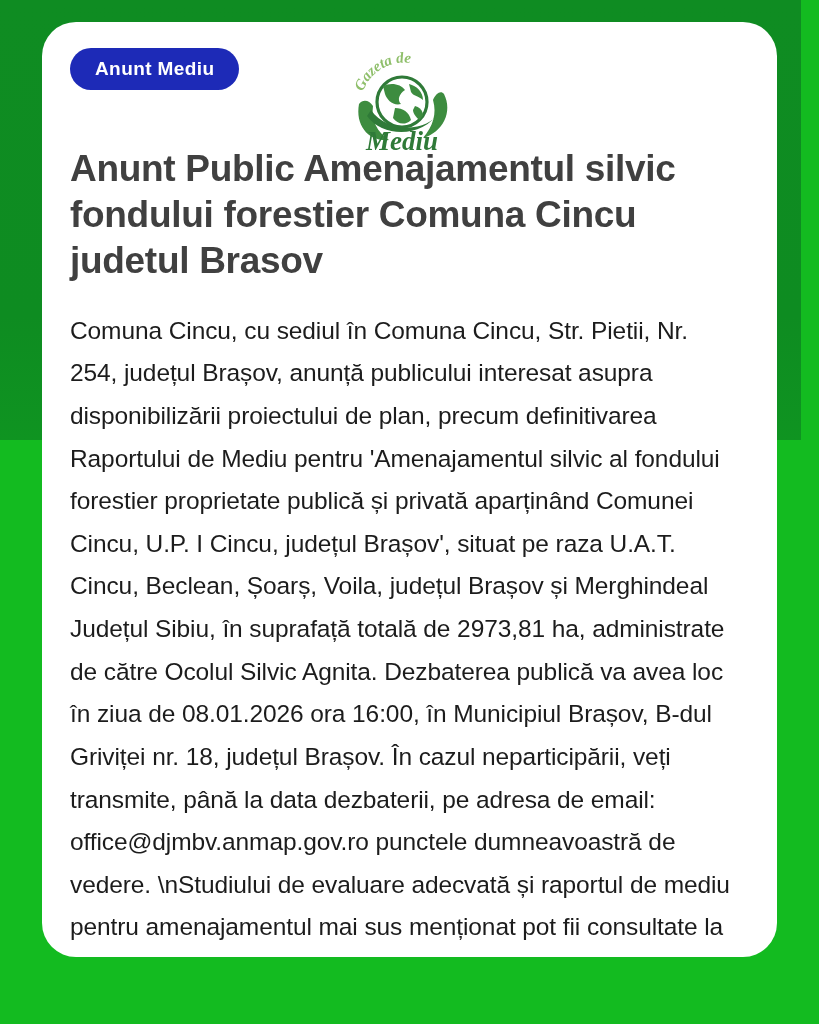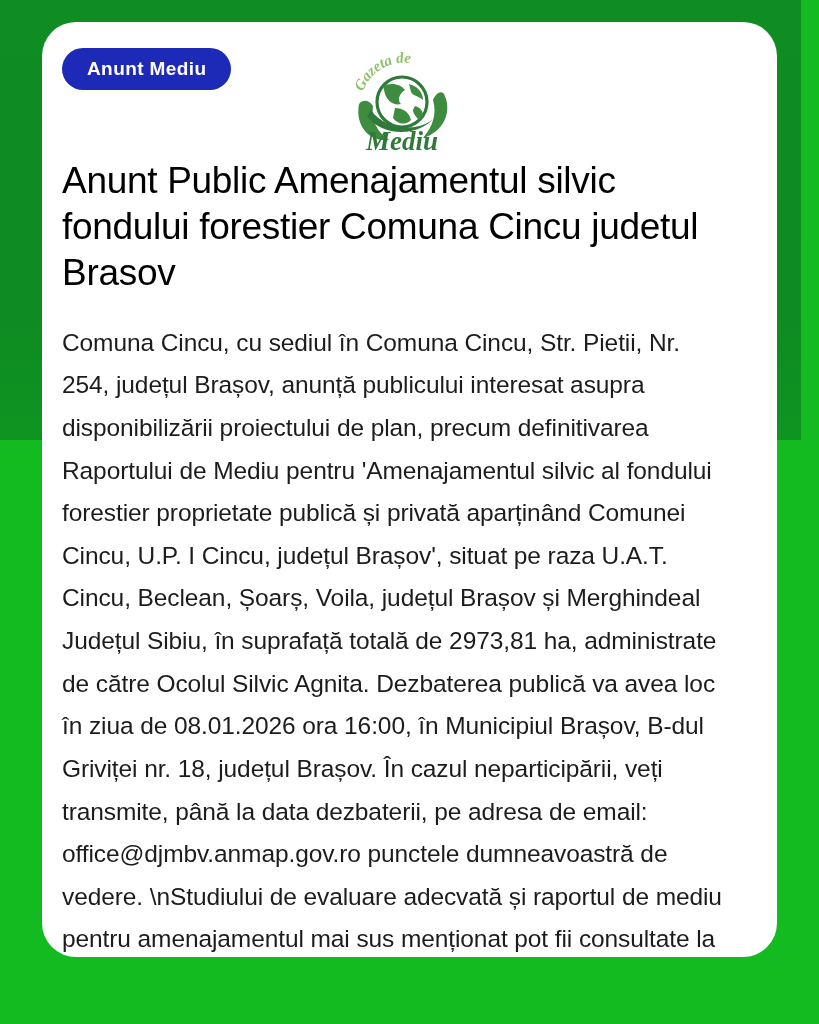--- a/index.html
+++ b/index.html
@@ -44,21 +44,21 @@
   
   #card {
     position: absolute;
     left: 42px;
     top: 22px;
     width: 735px;
     height: 935px;
     background: #ffffff;
     border-radius: 34px;
     overflow: hidden;
-    padding: 26px 44px 0 20px;
+    padding: 26px 44px 0 28px;
   }
 
   
   #header-row {
     position: relative;
     height: 98px;
   }
 
   #badge {
     display: inline-block;
@@ -77,26 +77,25 @@
     position: absolute;
     right: 272px;
     top: -2px;
     width: 118px;
     height: 112px;
   }
   #logo svg { display: block; width: 118px; height: 112px; }
 
   
   #title {
-    color: #000000;
+    color: #404040;
     font-size: 37px;
-    font-weight: 400;
+    font-weight: 700;
     line-height: 1.24;
     letter-spacing: -0.3px;
-    margin-top: 12px;
     max-width: 645px;
   }
 
   
   #body-text {
     color: #1c1c1c;
     font-size: 24.5px;
     line-height: 1.74;
     margin-top: 26px;
     letter-spacing: -0.1px;

